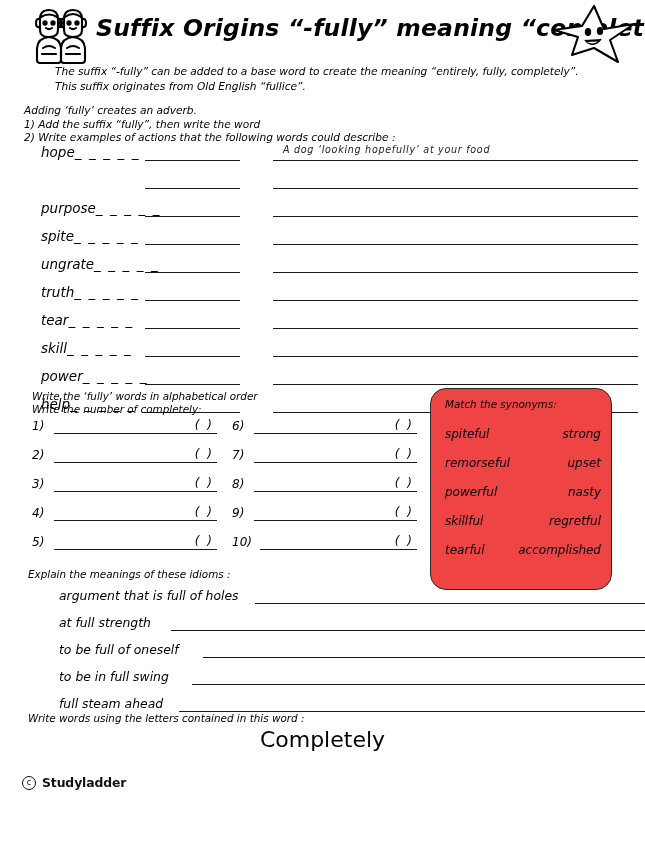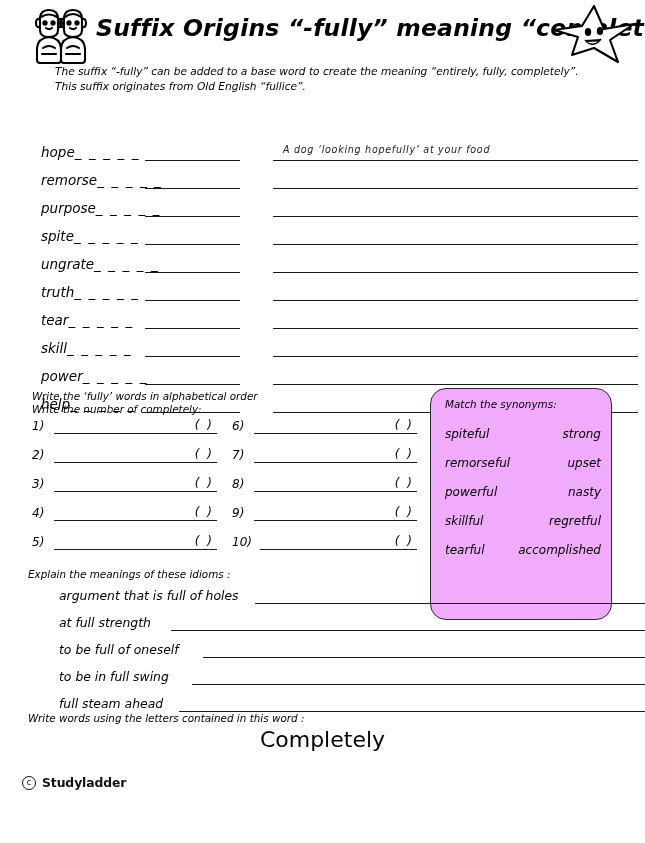--- a/index.html
+++ b/index.html
@@ -165,25 +165,25 @@
     line-height: 15px;
     letter-spacing: 2px;
     background: #fff;
     padding-left: 2px;
   }
 
   
   #syn-box {
     position: absolute;
     left: 430px; top: 388px;
-    width: 182px; height: 232px;
+    width: 182px; height: 202px;
     border: 1.4px solid #2b2b2b;
     border-radius: 16px;
     box-sizing: border-box;
-    background: #f0abfc;
+    background: #ef4444;
   }
   #syn-title {
     position: absolute;
     left: 14px; top: 9px;
     font-size: 10.4px;
     white-space: nowrap;
   }
   .syn-row {
     position: absolute;
     left: 0; width: 182px;
@@ -322,32 +322,36 @@
         <path d="M39 40 q6 3 11 -0.5" fill="#fff" stroke="none"></path>
       </svg>
     </div>
   </div>
 
   <div id="intro" class="hand">
     <div>The suffix “-fully” can be added to a base word to create the meaning “entirely, fully, completely”.</div>
     <div>This suffix originates from Old English “fullice”.</div>
   </div>
 
+  <div id="instructions" class="hand">
+    <div>Adding ‘fully’ creates an adverb.</div>
+    <div>1) Add the suffix “fully”, then write the word</div>
+    <div>2) Write examples of actions that the following words could describe :</div>
+  </div>
 
   <div id="word-rows">
 
     <div class="word-row">
       <span class="word-stem hand"><span>hope</span><span class="word-dashes">_ _ _ _ _</span></span>
       <span class="blank-mid"></span>
       <span class="example-answer hand">A dog ‘looking hopefully’ at your food</span>
       <span class="blank-long"></span>
     </div>
 
     <div class="word-row">
-      <span class="word-stem hand"><span>remorse</span><span class="word-dashes">_ _ _ _ _</span></span>
       <span class="blank-mid"></span>
       <span class="blank-long"></span>
     </div>
 
     <div class="word-row">
       <span class="word-stem hand"><span>purpose</span><span class="word-dashes">_ _ _ _ _</span></span>
       <span class="blank-mid"></span>
       <span class="blank-long"></span>
     </div>
 

